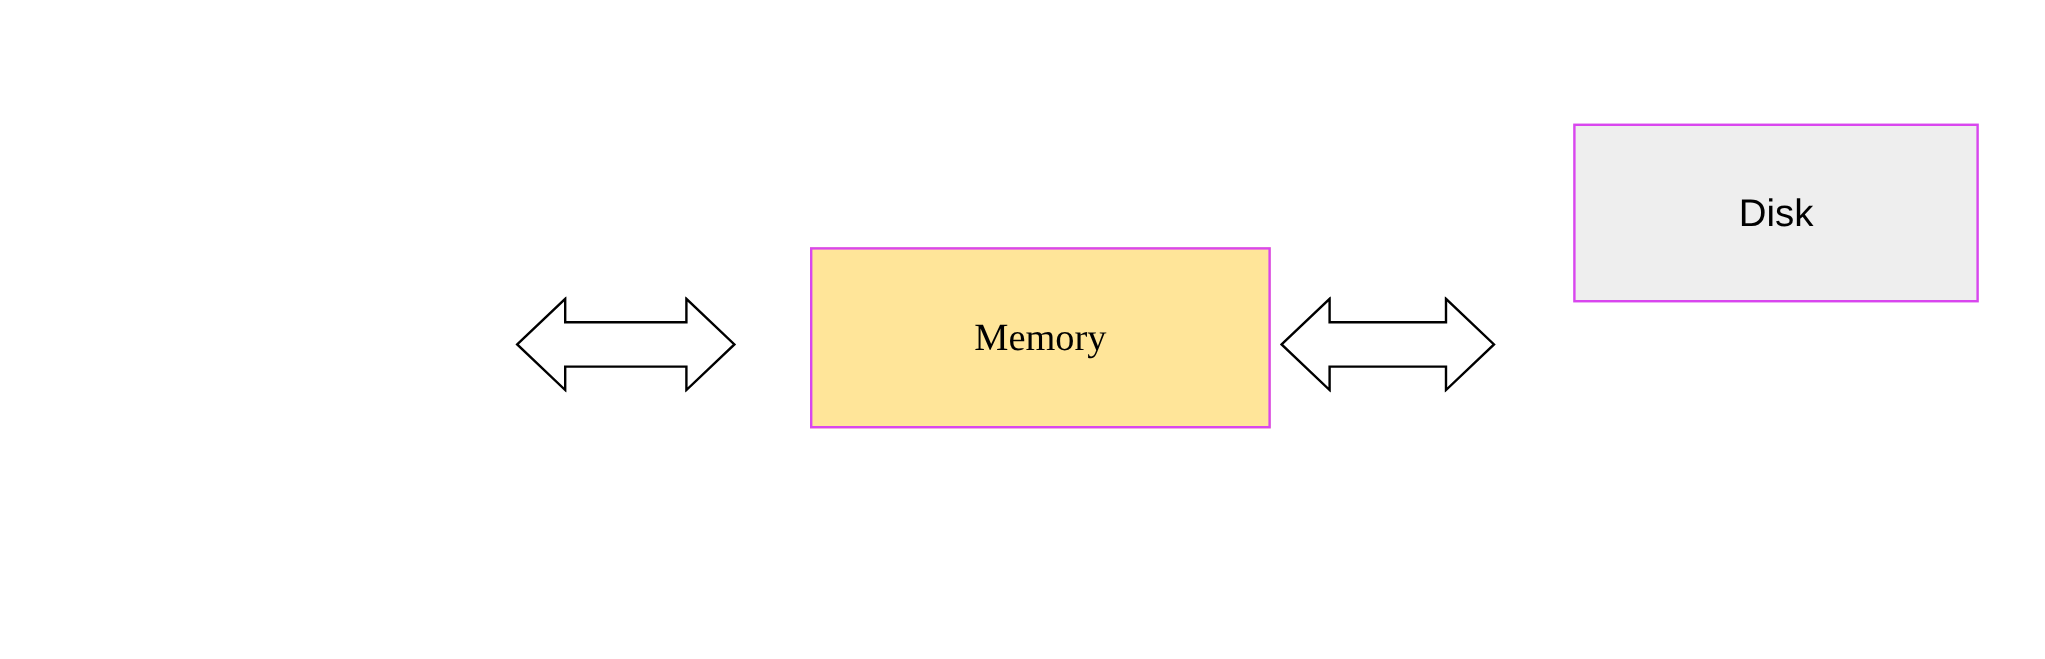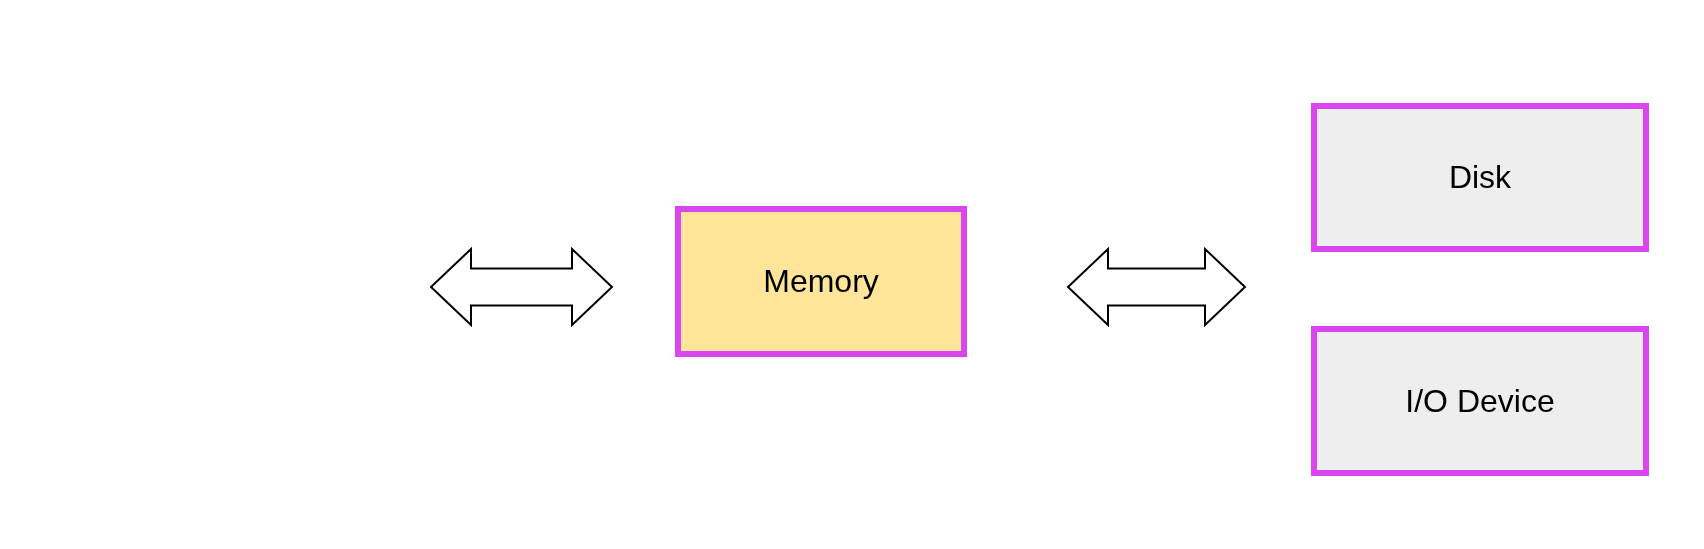--- a/index.html
+++ b/index.html
@@ -11,38 +11,39 @@
     overflow: hidden;
   }
   .canvas {
     position: relative;
     width: 1704px;
     height: 549px;
     background: #ffffff;
   }
   .node {
     position: absolute;
-    border: 6px solid #d946ef;
+    border: 2px solid #d946ef;
     display: flex;
     align-items: center;
     justify-content: center;
     font-size: 32px;
     color: #000000;
     line-height: 1.2;
     text-align: center;
   }
   .node-cpu {
     left: 38px; top: 205px;
     width: 337px; height: 152px;
     background: #c9daf8;
   }
   .node-memory {
     left: 675px; top: 206px;
-    width: 292px; height: 151px;
+    width: 384px; height: 151px;
     background: #ffe599;
+    font-family: Liberation Serif, serif;
   }
   .node-disk {
     left: 1311px; top: 103px;
     width: 338px; height: 149px;
     background: #eeeeee;
   }
   .node-io {
     left: 1311px; top: 326px;
     width: 338px; height: 150px;
     background: #eeeeee;
@@ -73,17 +74,14 @@
   <div class="connector connector-memory-peripherals">
     <svg width="181" height="80" viewBox="-2 -2 181 80" xmlns="http://www.w3.org/2000/svg">
       <polygon points="0,38 40,0 40,19.5 137,19.5 137,0 177,38 137,76 137,56.5 40,56.5 40,76" fill="#ffffff" stroke="#000000" stroke-width="2" stroke-linejoin="miter"></polygon>
     </svg>
   </div>
 
   <div class="node node-disk">
     <span>Disk</span>
   </div>
 
-  <div class="node node-io">
-    <span>I/O Device</span>
-  </div>
 
 </div>
 
 </body></html>

